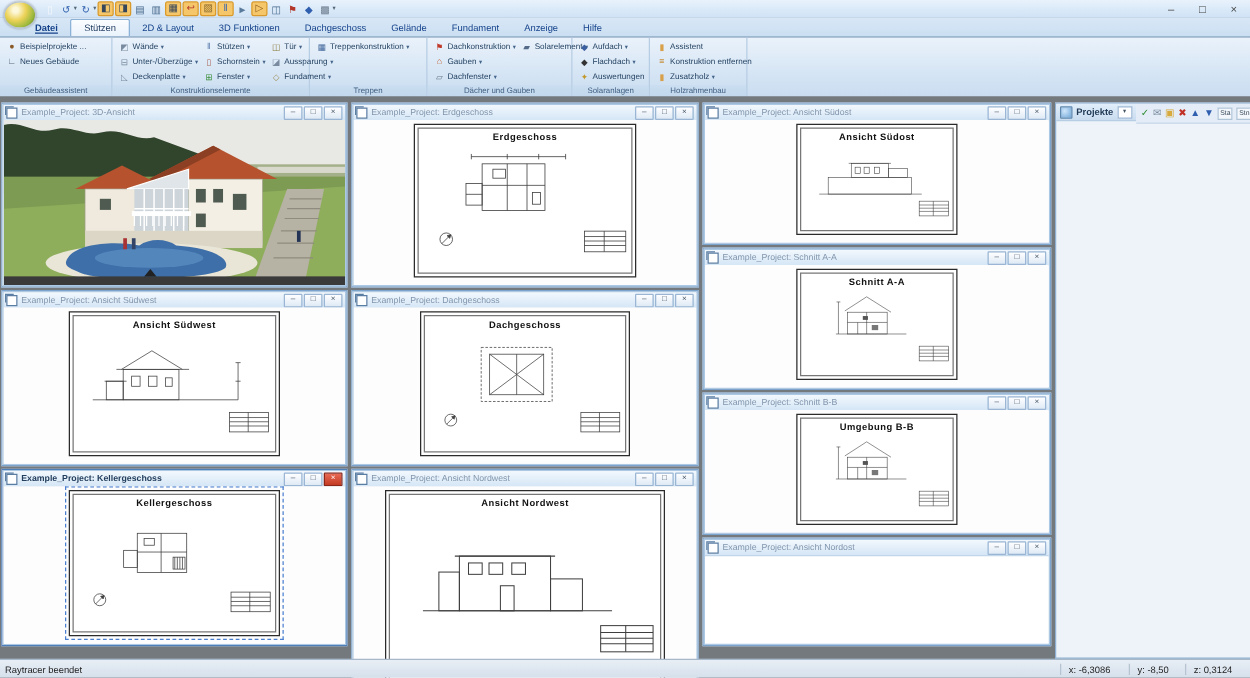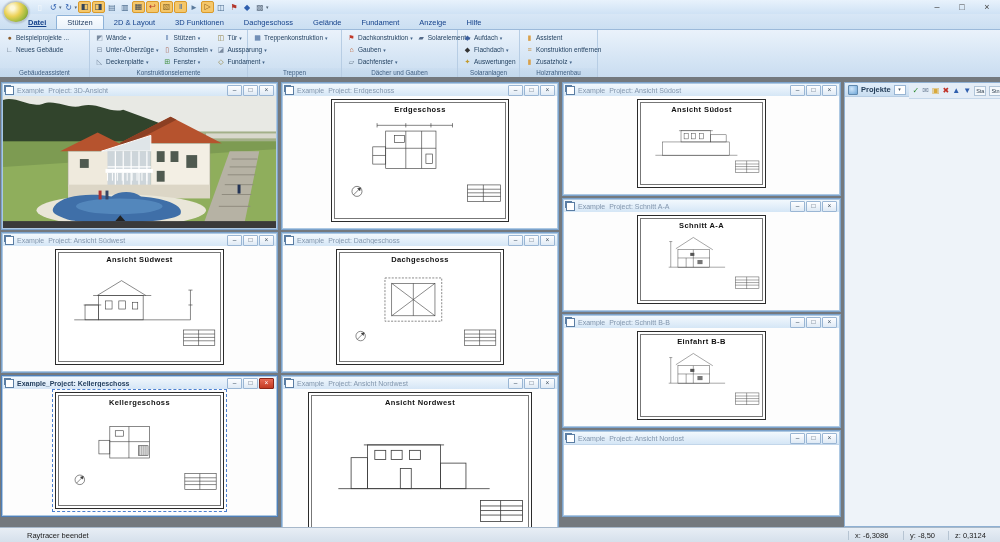--- a/index.html
+++ b/index.html
@@ -111,21 +111,21 @@
     background:linear-gradient(#cfe0f1,#a9c5e2);border:1px solid #92b2d2;border-radius:2px;}
   #ptabs{height:13px;background:#dde7f2;border-top:1px solid #c5d7ea;display:flex;align-items:center;
     gap:2px;padding:0 2px;flex:none;}
   .ptab{width:17px;height:11px;font-size:7px;line-height:10px;text-align:center;border:1px solid transparent;border-radius:2px;}
   .ptab.active{background:#f6fafd;border-color:#9ab6d4;}
   .ptab .round{display:inline-block;width:8px;height:8px;border-radius:50%;background:#2f6fc0;color:#fff;
     font-size:6px;line-height:8px;}
   
   #statusbar{position:absolute;left:0;top:527px;width:1000px;height:15px;
     background:linear-gradient(#e8eef5,#d4dfeb);border-top:1px solid #a7b8ca;font-size:7.5px;color:#222;}
-  #status-left{position:absolute;left:4px;top:3px;margin-left:23px;}
+  #status-left{position:absolute;left:4px;top:3px;}
   .coord{position:absolute;top:3px;border-left:1px solid #b6c4d2;padding-left:6px;}
   #coord-x{left:848px;} #coord-y{left:903px;} #coord-z{left:948px;}
 </style>
 </head>
 <body>
 
 <div id="titlebar">
   <div id="applogo"></div>
   <div id="qat">
       <span class="qicon" style="color: rgb(245, 248, 251);">▯</span>
@@ -895,21 +895,21 @@
         <span class="wicon"></span>
         <span class="wlabel">Example_Project: Schnitt B-B</span>
         <span class="wbtns">
           <span class="wb ">–</span>
           <span class="wb ">□</span>
           <span class="wb ">×</span>
         </span>
       </div>
       <div class="wcontent">
         <div class="paper">
-          <div class="ptitle">Einfahrt B-B</div>
+          <div class="ptitle">Umgebung B-B</div>
           <svg class="sketch" viewBox="0 0 240 130" preserveAspectRatio="xMidYMid meet">
             <g fill="none" stroke="#3f3f3f" stroke-width="0.9">
               <path d="M70 44L104 22l38 24"></path>
               <rect x="74" y="46" width="62" height="34"></rect>
               <line x1="74" y1="62" x2="136" y2="62"></line>
               <line x1="104" y1="46" x2="104" y2="80"></line>
               <line x1="90" y1="62" x2="90" y2="80"></line>
               <rect x="98" y="52" width="8" height="6" fill="#555" stroke="none"></rect>
               <rect x="112" y="66" width="10" height="8" fill="#777" stroke="none"></rect>
               <line x1="56" y1="80" x2="166" y2="80"></line>

